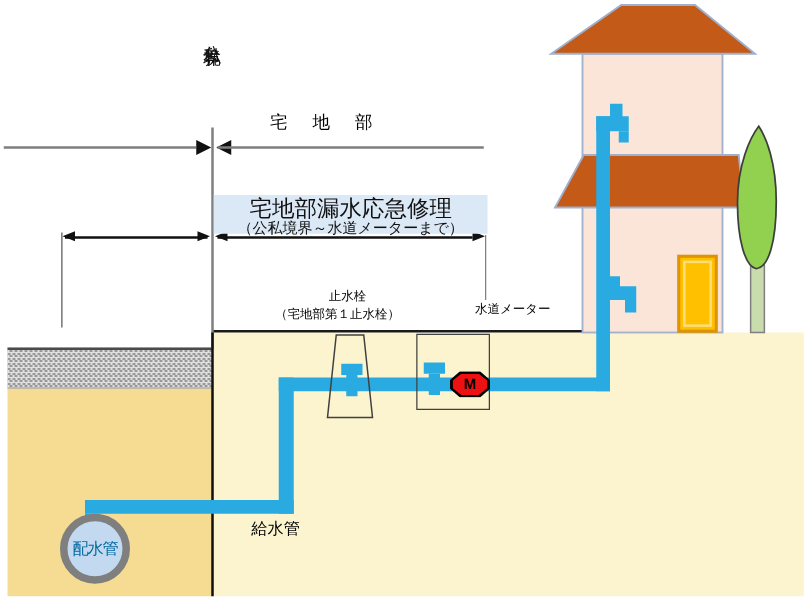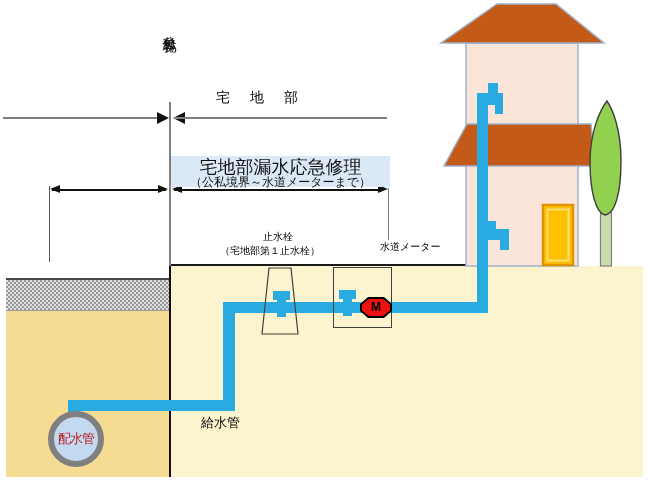--- a/index.html
+++ b/index.html
@@ -50,21 +50,21 @@
 
   
   .meter-box { left:333px; top:267px; width:59px; height:61px; border:1px solid #404040; z-index:6; background:transparent;}
   .oct-outer { left:360px; top:297px; width:32px; height:21px; background:#000; z-index:7;
     clip-path:polygon(25% 0,75% 0,100% 33%,100% 67%,75% 100%,25% 100%,0 67%,0 33%);}
   .oct-inner { position:absolute; left:2px; top:2px; right:2px; bottom:2px; background:var(--meter_red,#EE1111);
     clip-path:polygon(25% 0,75% 0,100% 33%,100% 67%,75% 100%,25% 100%,0 67%,0 33%);}
   .oct-m { position:absolute; left:0; top:1px; width:100%; text-align:center; font-size:12px; font-weight:bold; color:#000; line-height:19px;}
   .dist-circle { left:48px; top:411px; width:56px; height:56px; border-radius:50%;
     border:6px solid #7F7F7F; background:#C3D9F0; z-index:7; display:flex; align-items:center; justify-content:center;}
-  .dist-circle span { font-size:13px; color:#b91c1c; letter-spacing:-1px; }
+  .dist-circle span { font-size:13px; color:#0369a1; letter-spacing:-1px; }
   .supply-lbl { left:201px; top:414px; font-size:13px; }
 
   svg.layer { position:absolute; left:0; top:0; z-index:4; pointer-events:none; }
   svg.layer-over { z-index:6; }
 </style>
 </head>
 <body>
 
 <div id="scene">
 

